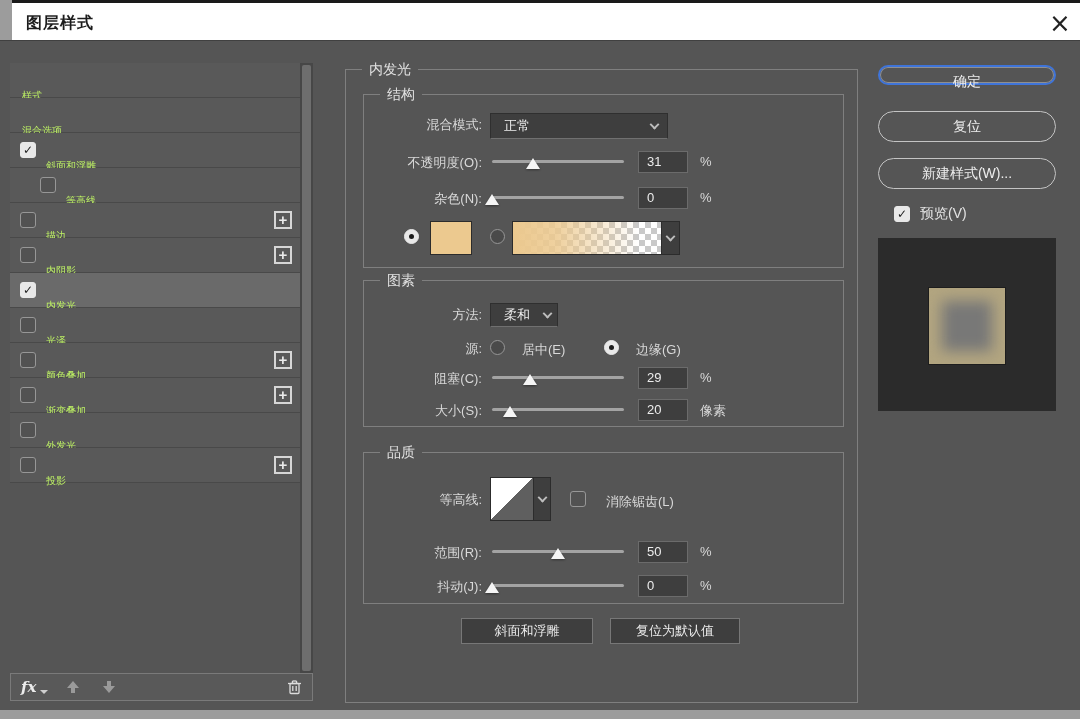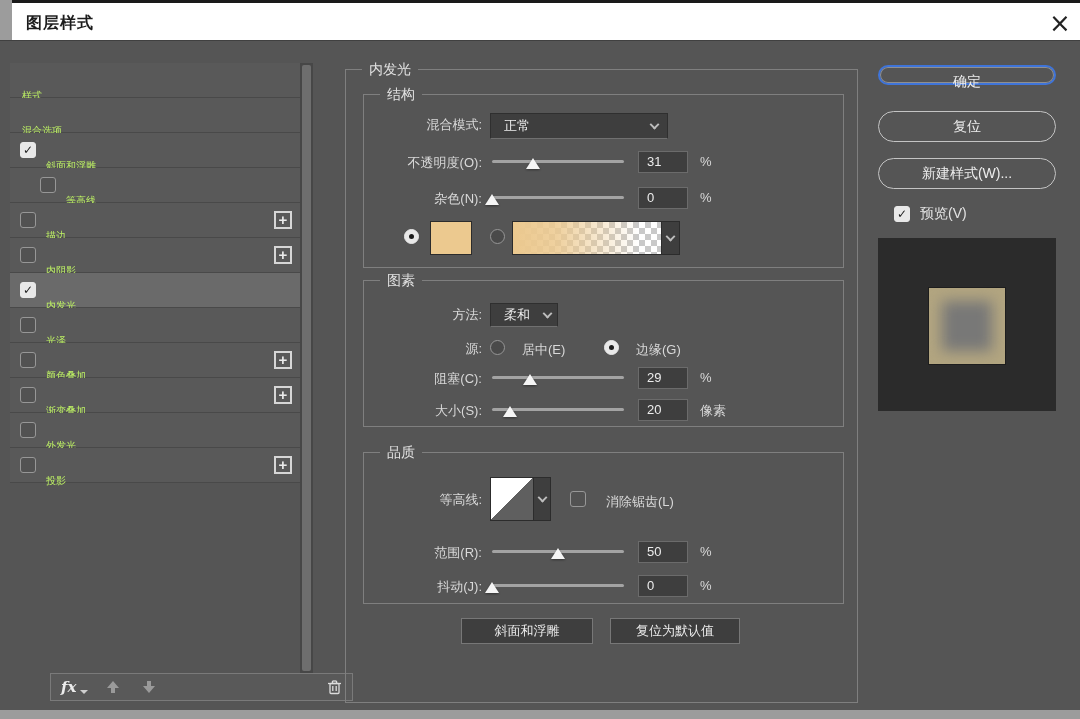--- a/index.html
+++ b/index.html
@@ -35,21 +35,21 @@
         font-family:"DejaVu Sans",sans-serif; }
   .plusbox { position:absolute; right:8px; top:8px; width:18px; height:18px;
         border:2px solid #d6d6d6; color:#eaeaea; font-size:15px; line-height:14px;
         text-align:center; font-weight:700; }
   .sb-scroll { position:absolute; left:300px; top:22px; width:13px; height:610px;
         background:#474747; }
   .sb-scroll .thumb { position:absolute; left:2px; right:2px; top:2px; bottom:2px;
         background:#6e6e6e; border-radius:2px; }
   .sb-footer { position:absolute; left:10px; top:632px; width:303px; height:28px;
         background:#595959; border:1px solid #7a7a7a; display:flex;
-        align-items:center; padding:0 10px;margin-left:40px; }
+        align-items:center; padding:0 10px; }
   .fx-glyph { font-style:italic; font-weight:700; font-size:15px; color:#ececec;
         font-family:"DejaVu Serif",serif; margin-right:4px; }
   .fx-caret { width:0; height:0; border-left:4px solid transparent;
         border-right:4px solid transparent; border-top:4px solid #cfcfcf;
         margin-top:10px; margin-right:18px; }
   .mini-ic { margin-right:22px; display:flex; align-items:center; }
   .sb-footer .trash { margin-left:auto; }
 
   
   .group { position:absolute; border:1px solid #7f7f7f; }

